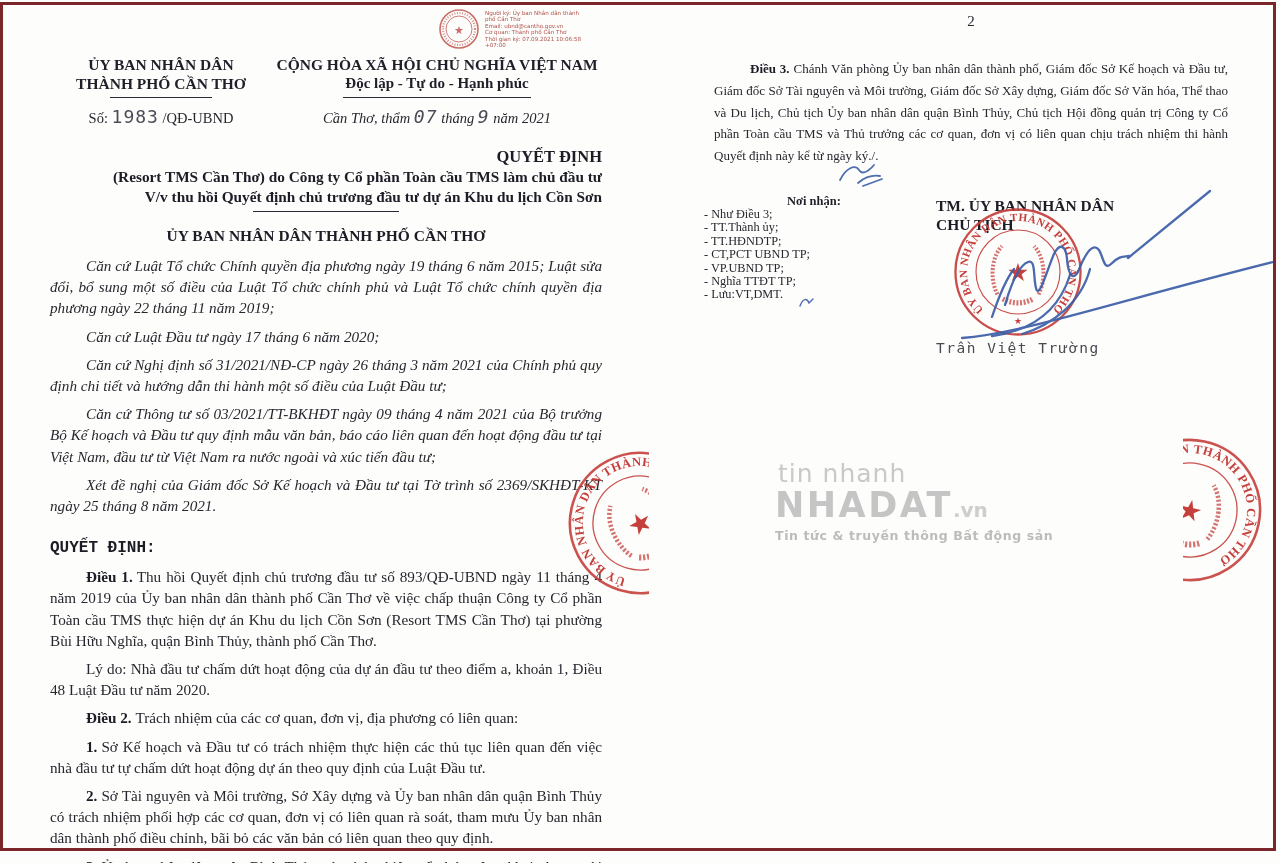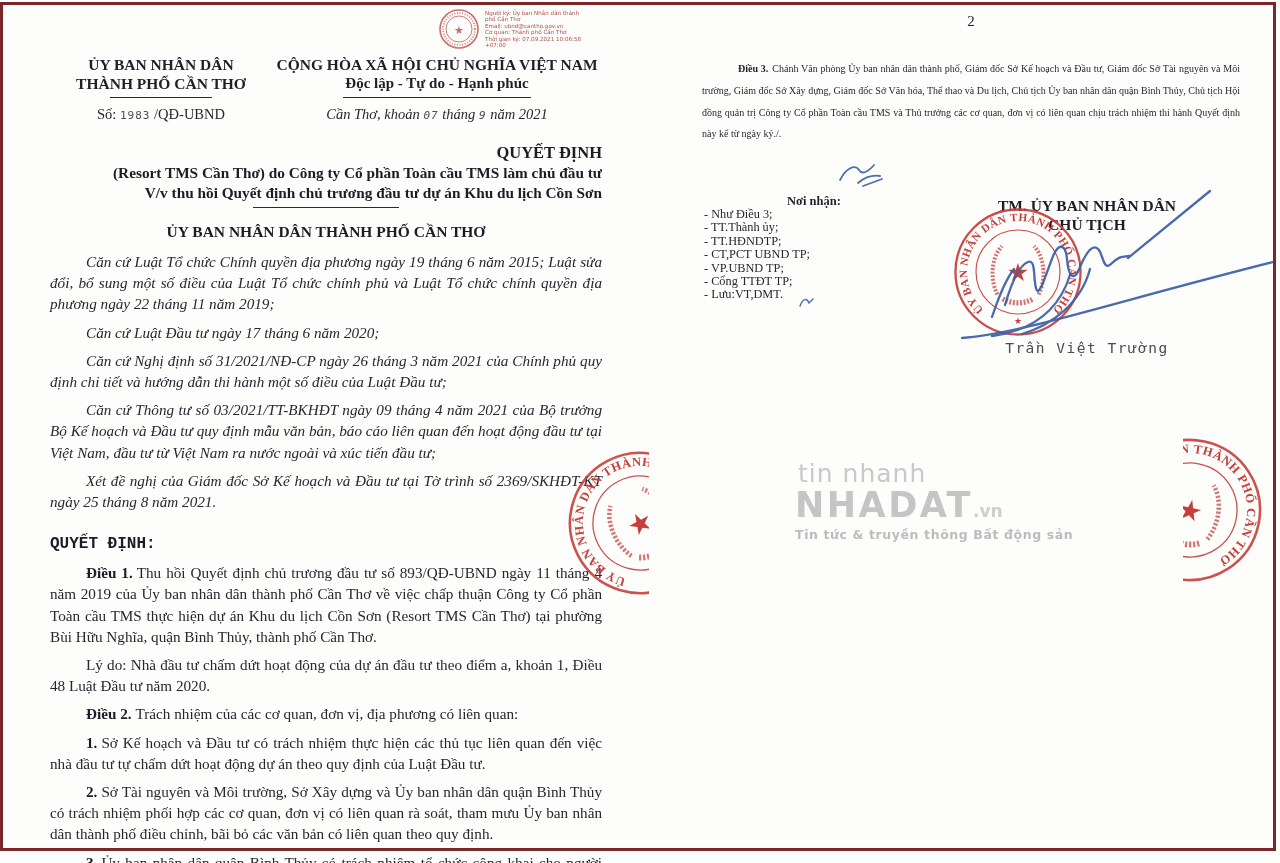--- a/index.html
+++ b/index.html
@@ -18,58 +18,58 @@
   .page1{position:absolute;left:50px;top:55px;width:552px;z-index:2;}
   .hdr-row{display:flex;}
   .hdr-col1{width:222px;text-align:center;}
   .hdr-col2{flex:1;text-align:center;}
   .hdr-line{font-weight:bold;font-size:15.5px;line-height:19px;color:#1f1f29;}
   .hdr-line2{font-weight:bold;font-size:15px;line-height:19px;color:#1f1f29;text-align:center;}
   .rule{border-bottom:1.6px solid #2a2a33;height:2px;margin:2px auto 0 auto;}
   .rule-issuer{width:102px;}
   .rule-national{width:188px;}
   .so-line{margin-top:8px;font-size:14.5px;text-align:center;}
-  .typed{font-family:"DejaVu Sans Mono",monospace;font-size:11px;color:#4c4c58;letter-spacing:1px;}
+  .typed{font-family:"DejaVu Sans Mono",monospace;font-size:18px;color:#4c4c58;letter-spacing:1px;}
   .dateline{margin-top:8px;font-style:italic;font-size:14.5px;}
   .title-block{margin-top:20px;text-align:right;}
   .doc-title{font-weight:bold;font-size:16.5px;line-height:20px;color:#1c1c26;}
   .subject{font-weight:bold;font-size:15.3px;line-height:19.5px;color:#1c1c26;}
   .rule-subject{width:146px;margin-top:3px;}
   .authority{margin-top:15px;text-align:center;font-weight:bold;font-size:15.5px;color:#1c1c26;}
   .cite{font-style:italic;}
   .page1 p{font-size:15.2px;line-height:21.2px;margin:7px 0;text-indent:36px;}
   .decision-heading{margin-top:23px;margin-bottom:9px;text-align:left;font-weight:bold;font-size:16px;color:#1c1c26;font-family:Liberation Mono, monospace;}
   .lead{padding-right:4px;color:#1c1c26;}
   
   .page2{position:absolute;left:698px;top:12px;width:546px;z-index:2;}
   .page-num{text-align:center;font-size:15px;line-height:18px;}
-  .page2 .body-p{font-size:10px;line-height:21.8px;margin:4px;text-indent:36px;text-align:justify;margin-top:28px;}
+  .page2 .body-p{font-size:13px;line-height:21.8px;margin:16px;text-indent:36px;text-align:justify;margin-top:28px;}
   .nn-block{position:absolute;left:6px;top:182px;width:220px;}
   .nn-label{font-weight:bold;font-size:12.5px;line-height:14px;color:#1f1f29;text-align:center;}
   .nn-item{font-size:12.3px;line-height:13.4px;}
-  .sign-col{position:absolute;left:238px;top:184px;width:302px;text-align:center;}
+  .sign-col{position:absolute;left:238px;top:184px;width:302px;}
   .sign-tm{font-weight:bold;font-size:15.5px;line-height:19px;color:#1c1c26;}
   .sign-name{margin-top:106px;font-family:"DejaVu Sans Mono",monospace;font-size:14.5px;letter-spacing:1.5px;color:#4a4a52;}
   
   .hdr-stamp-wrap{position:absolute;left:438px;top:8px;z-index:3;display:flex;}
   .hdr-note{margin-left:5px;margin-top:2px;filter:blur(0.45px);}
   .hdr-note div{font-family:"DejaVu Sans",sans-serif;font-size:5.6px;line-height:6.4px;color:#b05048;}
   .hdr-stamp svg{filter:blur(0.4px);opacity:.85;}
   
   .stamp{position:absolute;z-index:4;}
   .stamp svg{display:block;}
   .stamp-clip{position:absolute;overflow:hidden;z-index:4;}
   
   .ink{position:absolute;z-index:6;}
   
-  .watermark{position:absolute;left:795px;top:461px;z-index:1;font-family:"DejaVu Sans",sans-serif;}
+  .watermark{position:absolute;left:775px;top:461px;z-index:1;font-family:"DejaVu Sans",sans-serif;}
   .wm-top{font-size:25px;line-height:26px;color:#c9c9c9;margin-left:3px;letter-spacing:1px;}
   .wm-brand-row{display:flex;align-items:baseline;margin-top:2px;}
   .wm-brand{font-size:35px;font-weight:bold;letter-spacing:2.5px;color:#c5c5c5;line-height:32px;}
-  .wm-tld{font-size:17px;font-weight:bold;color:#cecece;}
+  .wm-tld{font-size:20px;font-weight:bold;color:#cecece;}
   .wm-tag{margin-top:6px;font-size:12.5px;font-weight:bold;letter-spacing:.6px;color:#bcbcbc;}
 </style>
 </head>
 <body>
 
 <div class="scan-frame"></div>
 
 <div class="hdr-stamp-wrap">
   <span class="hdr-stamp">
     <svg width="42" height="42" viewBox="0 0 42 42">
@@ -99,21 +99,21 @@
         <span>Số:</span>
         <span class="typed">1983</span>
         <span>/QĐ-UBND</span>
       </div>
     </div>
     <div class="hdr-col2">
       <div class="hdr-line">CỘNG HÒA XÃ HỘI CHỦ NGHĨA VIỆT NAM</div>
       <div class="hdr-line2">Độc lập - Tự do - Hạnh phúc</div>
       <div class="rule rule-national"></div>
       <div class="dateline">
-        <span>Cần Thơ, khoản</span>
+        <span>Cần Thơ, thẩm</span>
         <span class="typed">07</span>
         <span>tháng</span>
         <span class="typed">9</span>
         <span>năm 2021</span>
       </div>
     </div>
   </div>
 
   <div class="title-block">
     <div class="doc-title">QUYẾT ĐỊNH</div>
@@ -159,21 +159,21 @@
     <b class="lead">Điều 3.</b><span>Chánh Văn phòng Ủy ban nhân dân thành phố, Giám đốc Sở Kế hoạch và Đầu tư, Giám đốc Sở Tài nguyên và Môi trường, Giám đốc Sở Xây dựng, Giám đốc Sở Văn hóa, Thể thao và Du lịch, Chủ tịch Ủy ban nhân dân quận Bình Thủy, Chủ tịch Hội đồng quản trị Công ty Cổ phần Toàn cầu TMS và Thủ trưởng các cơ quan, đơn vị có liên quan chịu trách nhiệm thi hành Quyết định này kể từ ngày ký./.</span>
   </p>
 
   <div class="nn-block">
     <div class="nn-label">Nơi nhận:</div>
     <div class="nn-item">- Như Điều 3;</div>
     <div class="nn-item">- TT.Thành ủy;</div>
     <div class="nn-item">- TT.HĐNDTP;</div>
     <div class="nn-item">- CT,PCT UBND TP;</div>
     <div class="nn-item">- VP.UBND TP;</div>
-    <div class="nn-item">- Cổng TTĐT TP;</div>
+    <div class="nn-item">- Nghĩa TTĐT TP;</div>
     <div class="nn-item">- Lưu:VT,DMT.</div>
   </div>
 
   <div class="sign-col">
     <div class="sign-tm">TM. ỦY BAN NHÂN DÂN</div>
     <div class="sign-tm">CHỦ TỊCH</div>
     <div class="sign-name">Trần Việt Trường</div>
   </div>
 </div>
 

